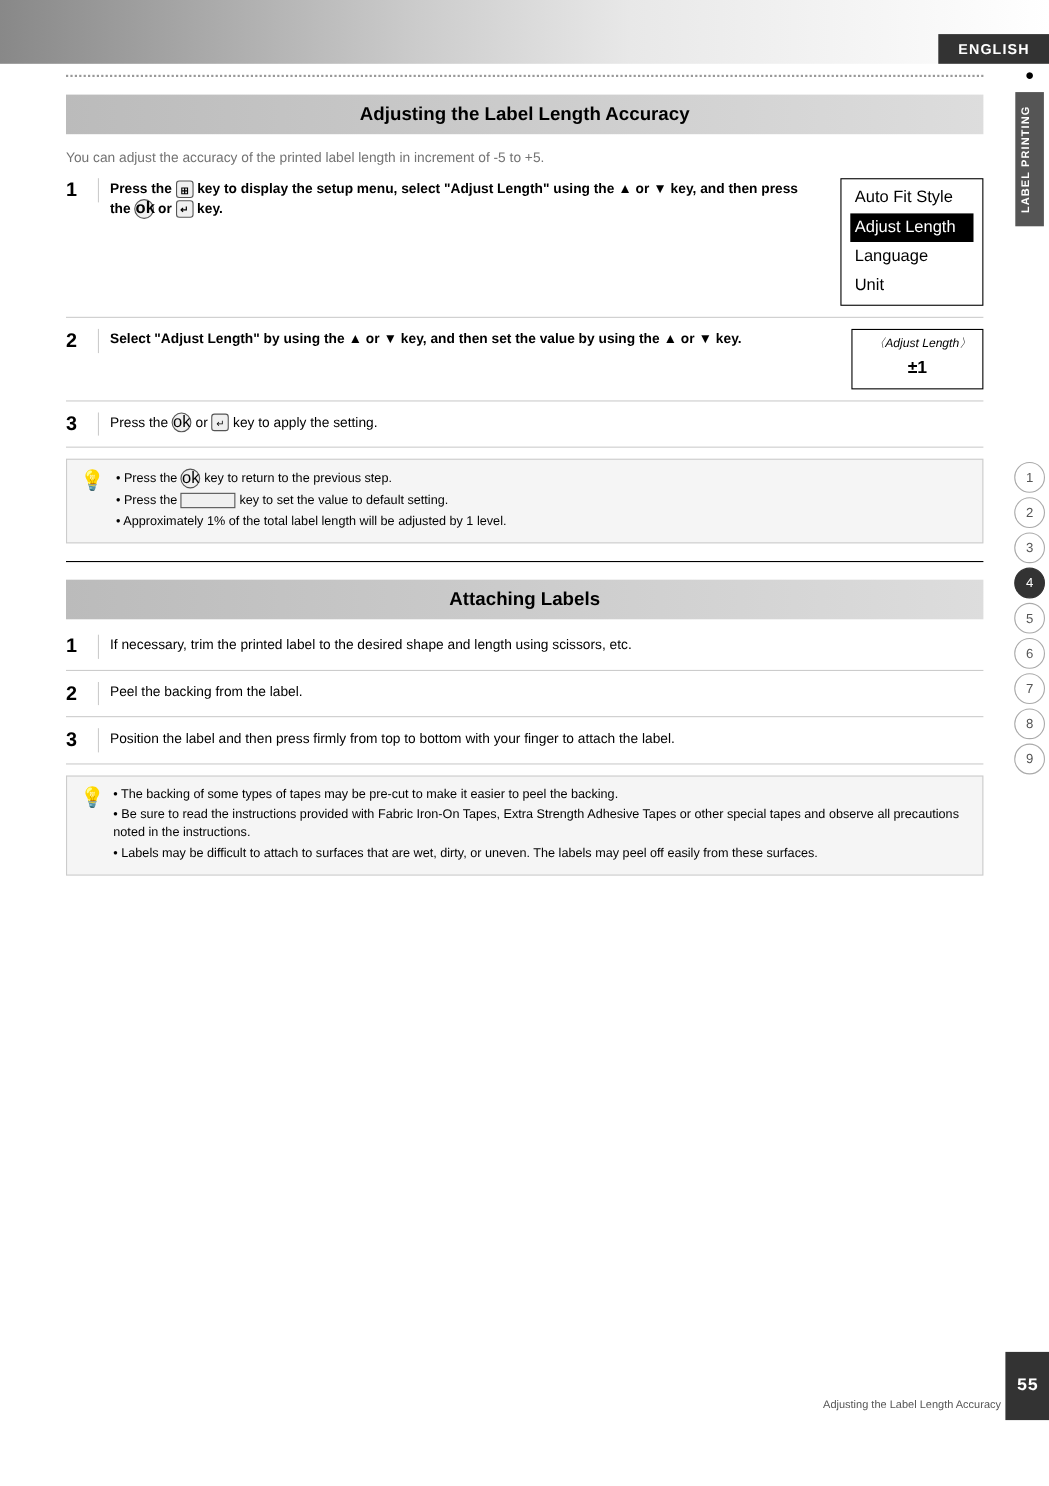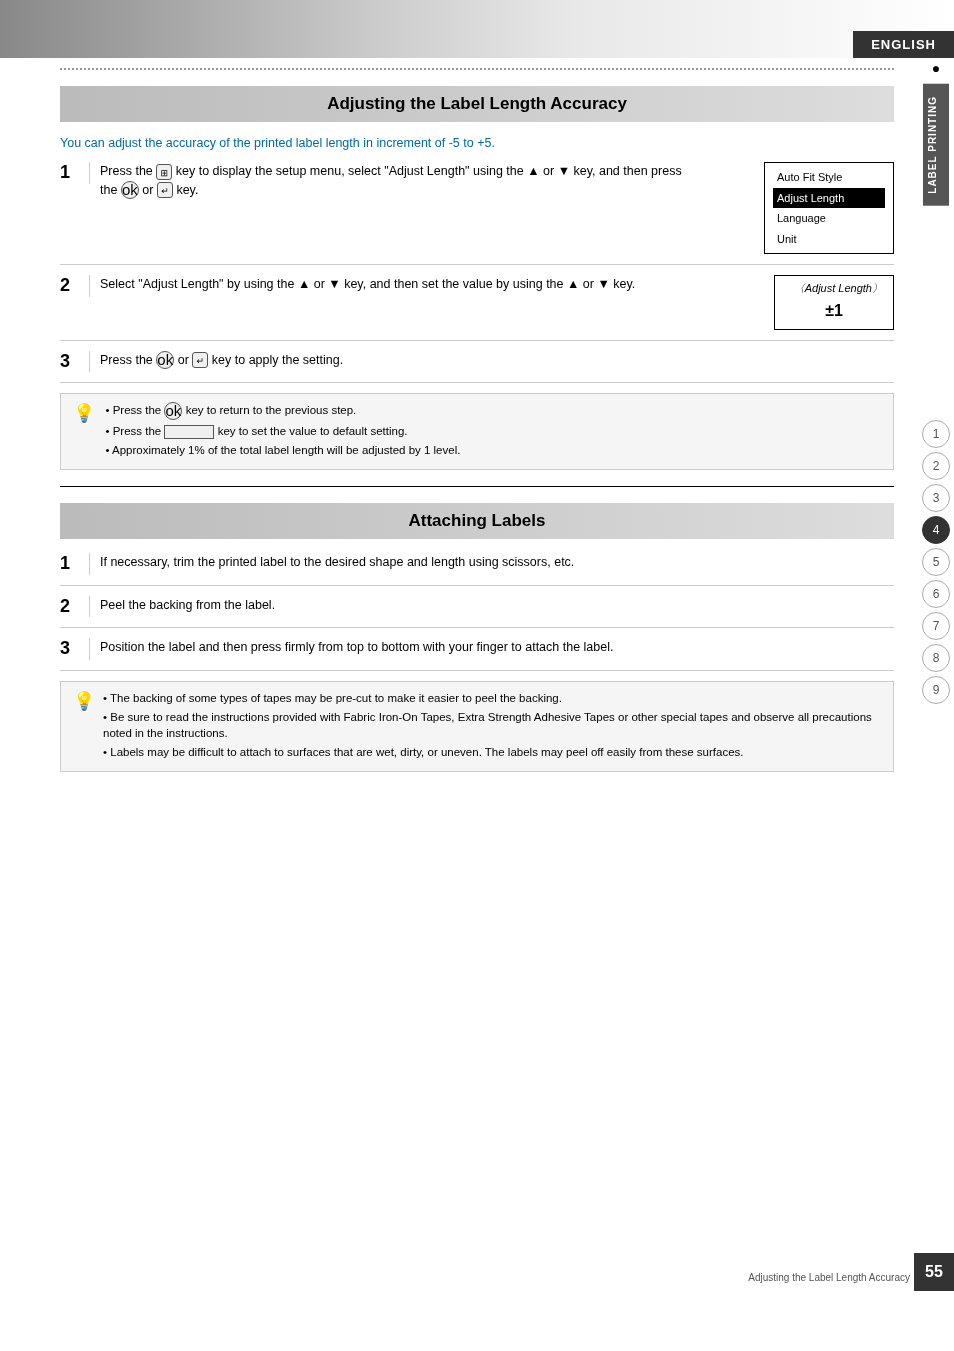--- a/index.html
+++ b/index.html
@@ -94,23 +94,24 @@
 
     
     .page-badge {
       position: absolute;
       right: 0;
       bottom: 60px;
       background: #333;
       color: #fff;
       font-size: 16px;
       font-weight: bold;
-      padding: 10px 10px;
+      padding: 22px 10px;
       min-width: 40px;
       text-align: center;
+      font-family: Liberation Mono, monospace;
     }
     .page-label {
       position: absolute;
       right: 44px;
       bottom: 68px;
       font-size: 10px;
       color: #555;
       text-align: right;
       white-space: nowrap;
     }
@@ -138,21 +139,21 @@
     .section-header h2 {
       font-size: 17px;
       font-weight: bold;
       color: #000;
     }
 
     
     .description {
       font-size: 12.5px;
       margin-bottom: 12px;
-      color: #0369a1;
+      color: #737373;
     }
 
     
     .step {
       display: flex;
       align-items: flex-start;
       margin-bottom: 10px;
       border-bottom: 1px solid #ccc;
       padding-bottom: 10px;
     }
@@ -171,27 +172,28 @@
       font-size: 12.5px;
       line-height: 1.5;
     }
     .step-with-image {
       display: flex;
       align-items: flex-start;
       gap: 14px;
     }
     .step-text {
       flex: 1;
+      font-weight: bold;
     }
 
     
     .menu-box {
       border: 1.5px solid #000;
       padding: 4px 8px;
-      font-size: 11px;
+      font-size: 15px;
       min-width: 130px;
       background: #fff;
     }
     .menu-box .menu-item {
       padding: 2px 4px;
       color: #000;
     }
     .menu-box .menu-item.selected {
       background: #000;
       color: #fff;

